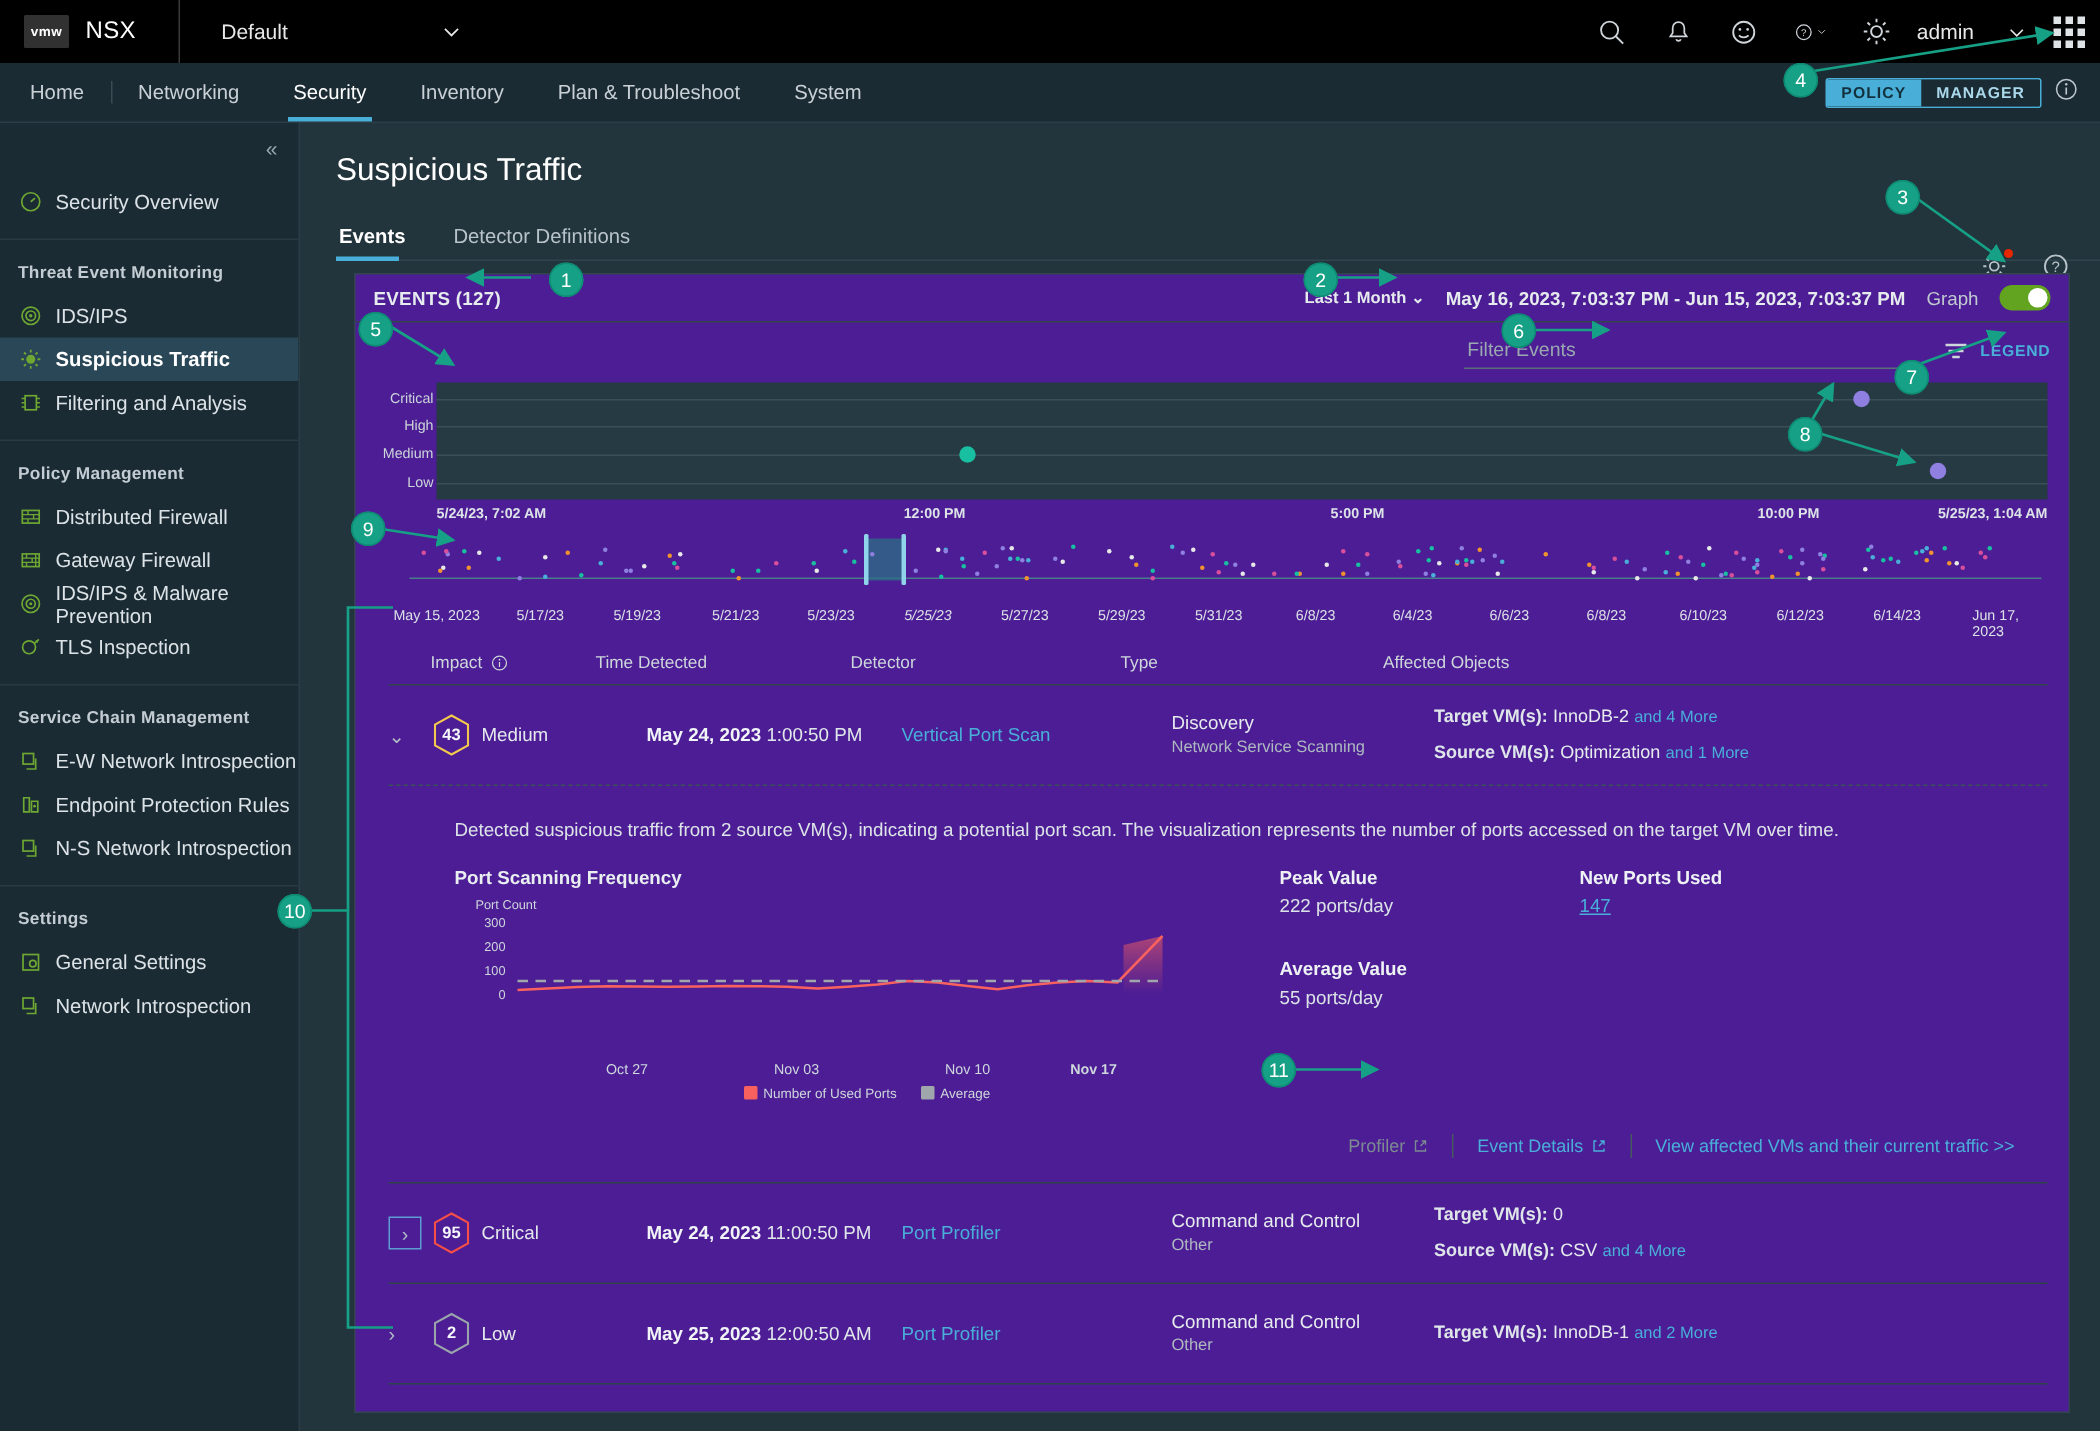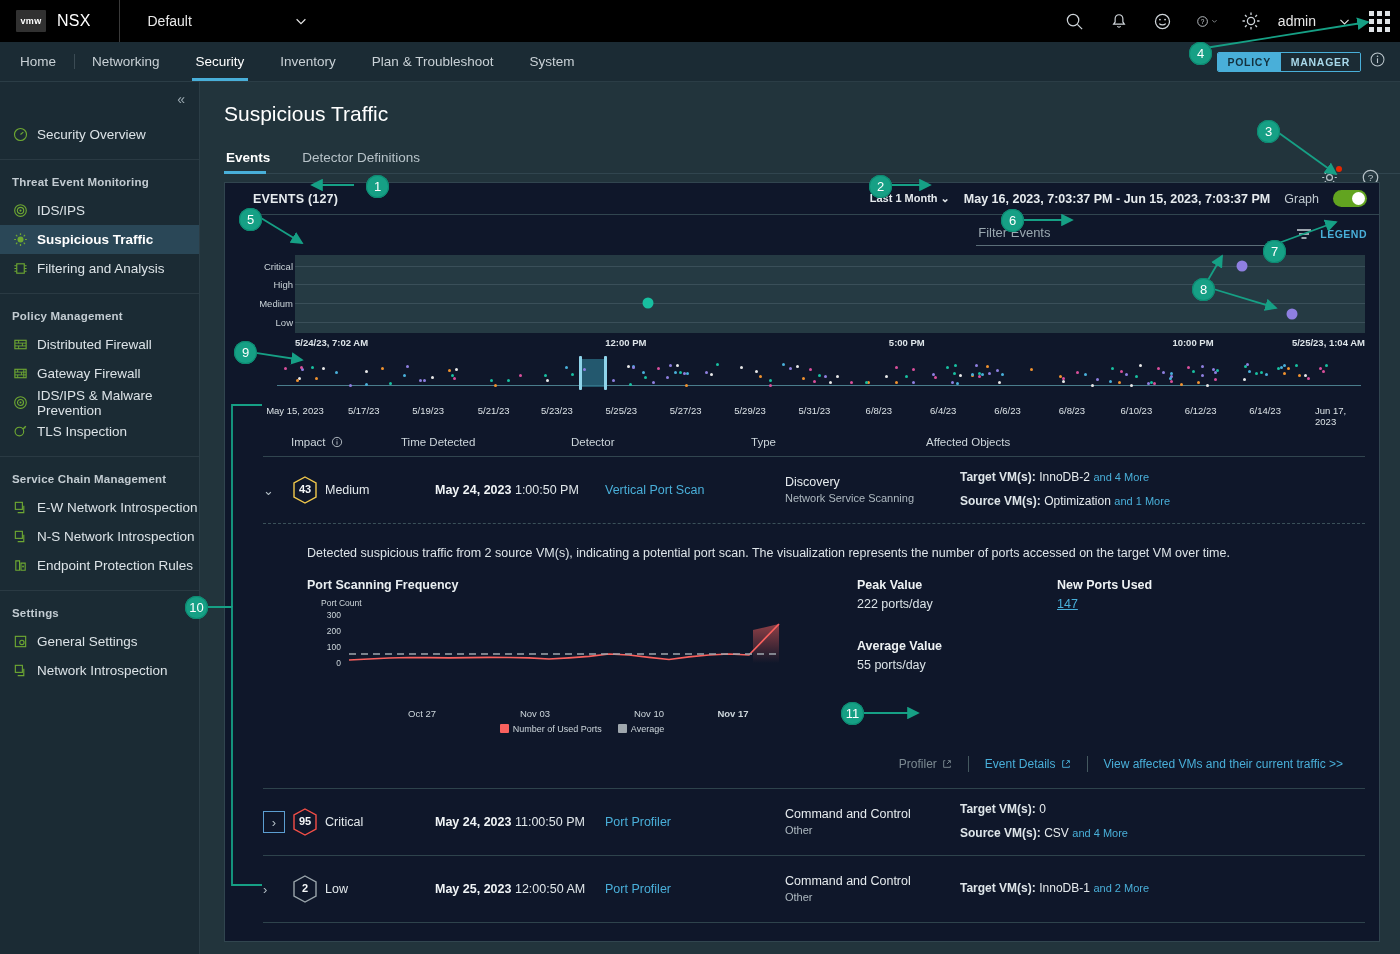--- a/index.html
+++ b/index.html
@@ -108,22 +108,22 @@
   .badge-dot { position: absolute; top: -2px; right: -3px; width: 6px; height: 6px;
                border-radius: 50%; background: #e62700; }
 
   .tabs { display: flex; gap: 4px; margin: 18px 0 0 24px; border-bottom: 1px solid #31454f; padding-right:24px;}
   .tab { font-size: 13.5px; padding: 6px 10px 8px 2px; color: #b8c3c9; cursor: pointer; position: relative;
          margin-right: 16px;}
   .tab.active { color: #fff; font-weight: bold; }
   .tab.active::after { content:""; position:absolute; left:0; right:14px; bottom:-1px; height:3px; background:#49afd9;}
 
   .panel {
-    margin: 8px 20px 0 24px; border: 1px solid #31454f; background: #0f172a;
-    height: 760px; position: relative; padding-left: 16px;
+    margin: 8px 20px 0 36px; border: 1px solid #31454f; background: #4c1d95;
+    height: 760px; position: relative;
   }
   .panel-head {
     height: 32px; display: flex; align-items: center; padding: 0 12px;
     border-bottom: 1px solid #31454f;
   }
   .events-count { font-size: 12.5px; font-weight: bold; color: #e6ebee; letter-spacing: .2px; }
   .ph-spacer { flex: 1; }
   .ph-right { display: flex; align-items: center; gap: 14px; font-size: 12.5px; }
   .range-select { color: #e6ebee; font-weight: bold; font-size: 11px; cursor: pointer; }
   .range-text { color: #e6ebee; font-weight: bold; font-size: 12.5px; }
@@ -437,35 +437,35 @@
           <svg width="15" height="15" viewBox="0 0 16 16">
               <rect x="2.5" y="2.5" width="7.5" height="7.5" fill="none" stroke="#6ea832" stroke-width="1.2"></rect>
               <path d="M11.5 6v7.5H5" fill="none" stroke="#6ea832" stroke-width="1.2"></path>
             </svg>
         </span>
         <span>E-W Network Introspection</span>
       </div>
       <div class="side-item">
         <span class="side-ico">
           <svg width="15" height="15" viewBox="0 0 16 16">
-              <rect x="2.5" y="2.5" width="7.5" height="7.5" fill="none" stroke="#6ea832" stroke-width="1.2"></rect>
-              <path d="M11.5 6v7.5H5" fill="none" stroke="#6ea832" stroke-width="1.2"></path>
-            </svg>
-        </span>
-        <span>N-S Network Introspection</span>
-      </div>
-      <div class="side-item">
-        <span class="side-ico">
-          <svg width="15" height="15" viewBox="0 0 16 16">
               <path d="M3 3h4v10H3z" fill="none" stroke="#6ea832" stroke-width="1.2"></path>
               <path d="M8.5 5.5h4.5v7.5H8.5z" fill="none" stroke="#6ea832" stroke-width="1.2"></path>
               <circle cx="10.7" cy="9" r="1" fill="#6ea832"></circle>
             </svg>
         </span>
         <span>Endpoint Protection Rules</span>
+      </div>
+      <div class="side-item">
+        <span class="side-ico">
+          <svg width="15" height="15" viewBox="0 0 16 16">
+              <rect x="2.5" y="2.5" width="7.5" height="7.5" fill="none" stroke="#6ea832" stroke-width="1.2"></rect>
+              <path d="M11.5 6v7.5H5" fill="none" stroke="#6ea832" stroke-width="1.2"></path>
+            </svg>
+        </span>
+        <span>N-S Network Introspection</span>
       </div>
     </div>
 
     <div class="side-sec">
       <div class="side-head">Settings</div>
       <div class="side-item">
         <span class="side-ico">
           <svg width="15" height="15" viewBox="0 0 16 16">
               <rect x="2.5" y="2.5" width="11" height="11" fill="none" stroke="#6ea832" stroke-width="1.2"></rect>
               <circle cx="9.5" cy="9" r="2.3" fill="none" stroke="#6ea832" stroke-width="1.2"></circle>
@@ -727,21 +727,21 @@
           <div class="sdot" style="left: 45.364%; top: 21.968px; background: rgb(240, 146, 47);"></div>
           <div class="sdot" style="left: 54.94%; top: 28.128px; background: rgb(24, 191, 160);"></div>
           <div class="sdot" style="left: 94.46%; top: 20.9824px; background: rgb(232, 232, 232);"></div>
         </div>
       <div class="scrub-lbls">
         <span class="scrub-lbl" style="left:3.6%;">May 15, 2023</span>
         <span class="scrub-lbl" style="left:9.8%;">5/17/23</span>
         <span class="scrub-lbl" style="left:15.6%;">5/19/23</span>
         <span class="scrub-lbl" style="left:21.5%;">5/21/23</span>
         <span class="scrub-lbl" style="left:27.2%;">5/23/23</span>
-        <span class="scrub-lbl" style="left:33.0%;">5/25/23</span>
+        <span class="scrub-lbl" style="left:33.0%;font-style:italic;">5/25/23</span>
         <span class="scrub-lbl" style="left:38.8%;">5/27/23</span>
         <span class="scrub-lbl" style="left:44.6%;">5/29/23</span>
         <span class="scrub-lbl" style="left:50.4%;">5/31/23</span>
         <span class="scrub-lbl" style="left:56.2%;">6/8/23</span>
         <span class="scrub-lbl" style="left:62.0%;">6/4/23</span>
         <span class="scrub-lbl" style="left:67.8%;">6/6/23</span>
         <span class="scrub-lbl" style="left:73.6%;">6/8/23</span>
         <span class="scrub-lbl" style="left:79.4%;">6/10/23</span>
         <span class="scrub-lbl" style="left:85.2%;">6/12/23</span>
         <span class="scrub-lbl" style="left:91.0%;">6/14/23</span>

